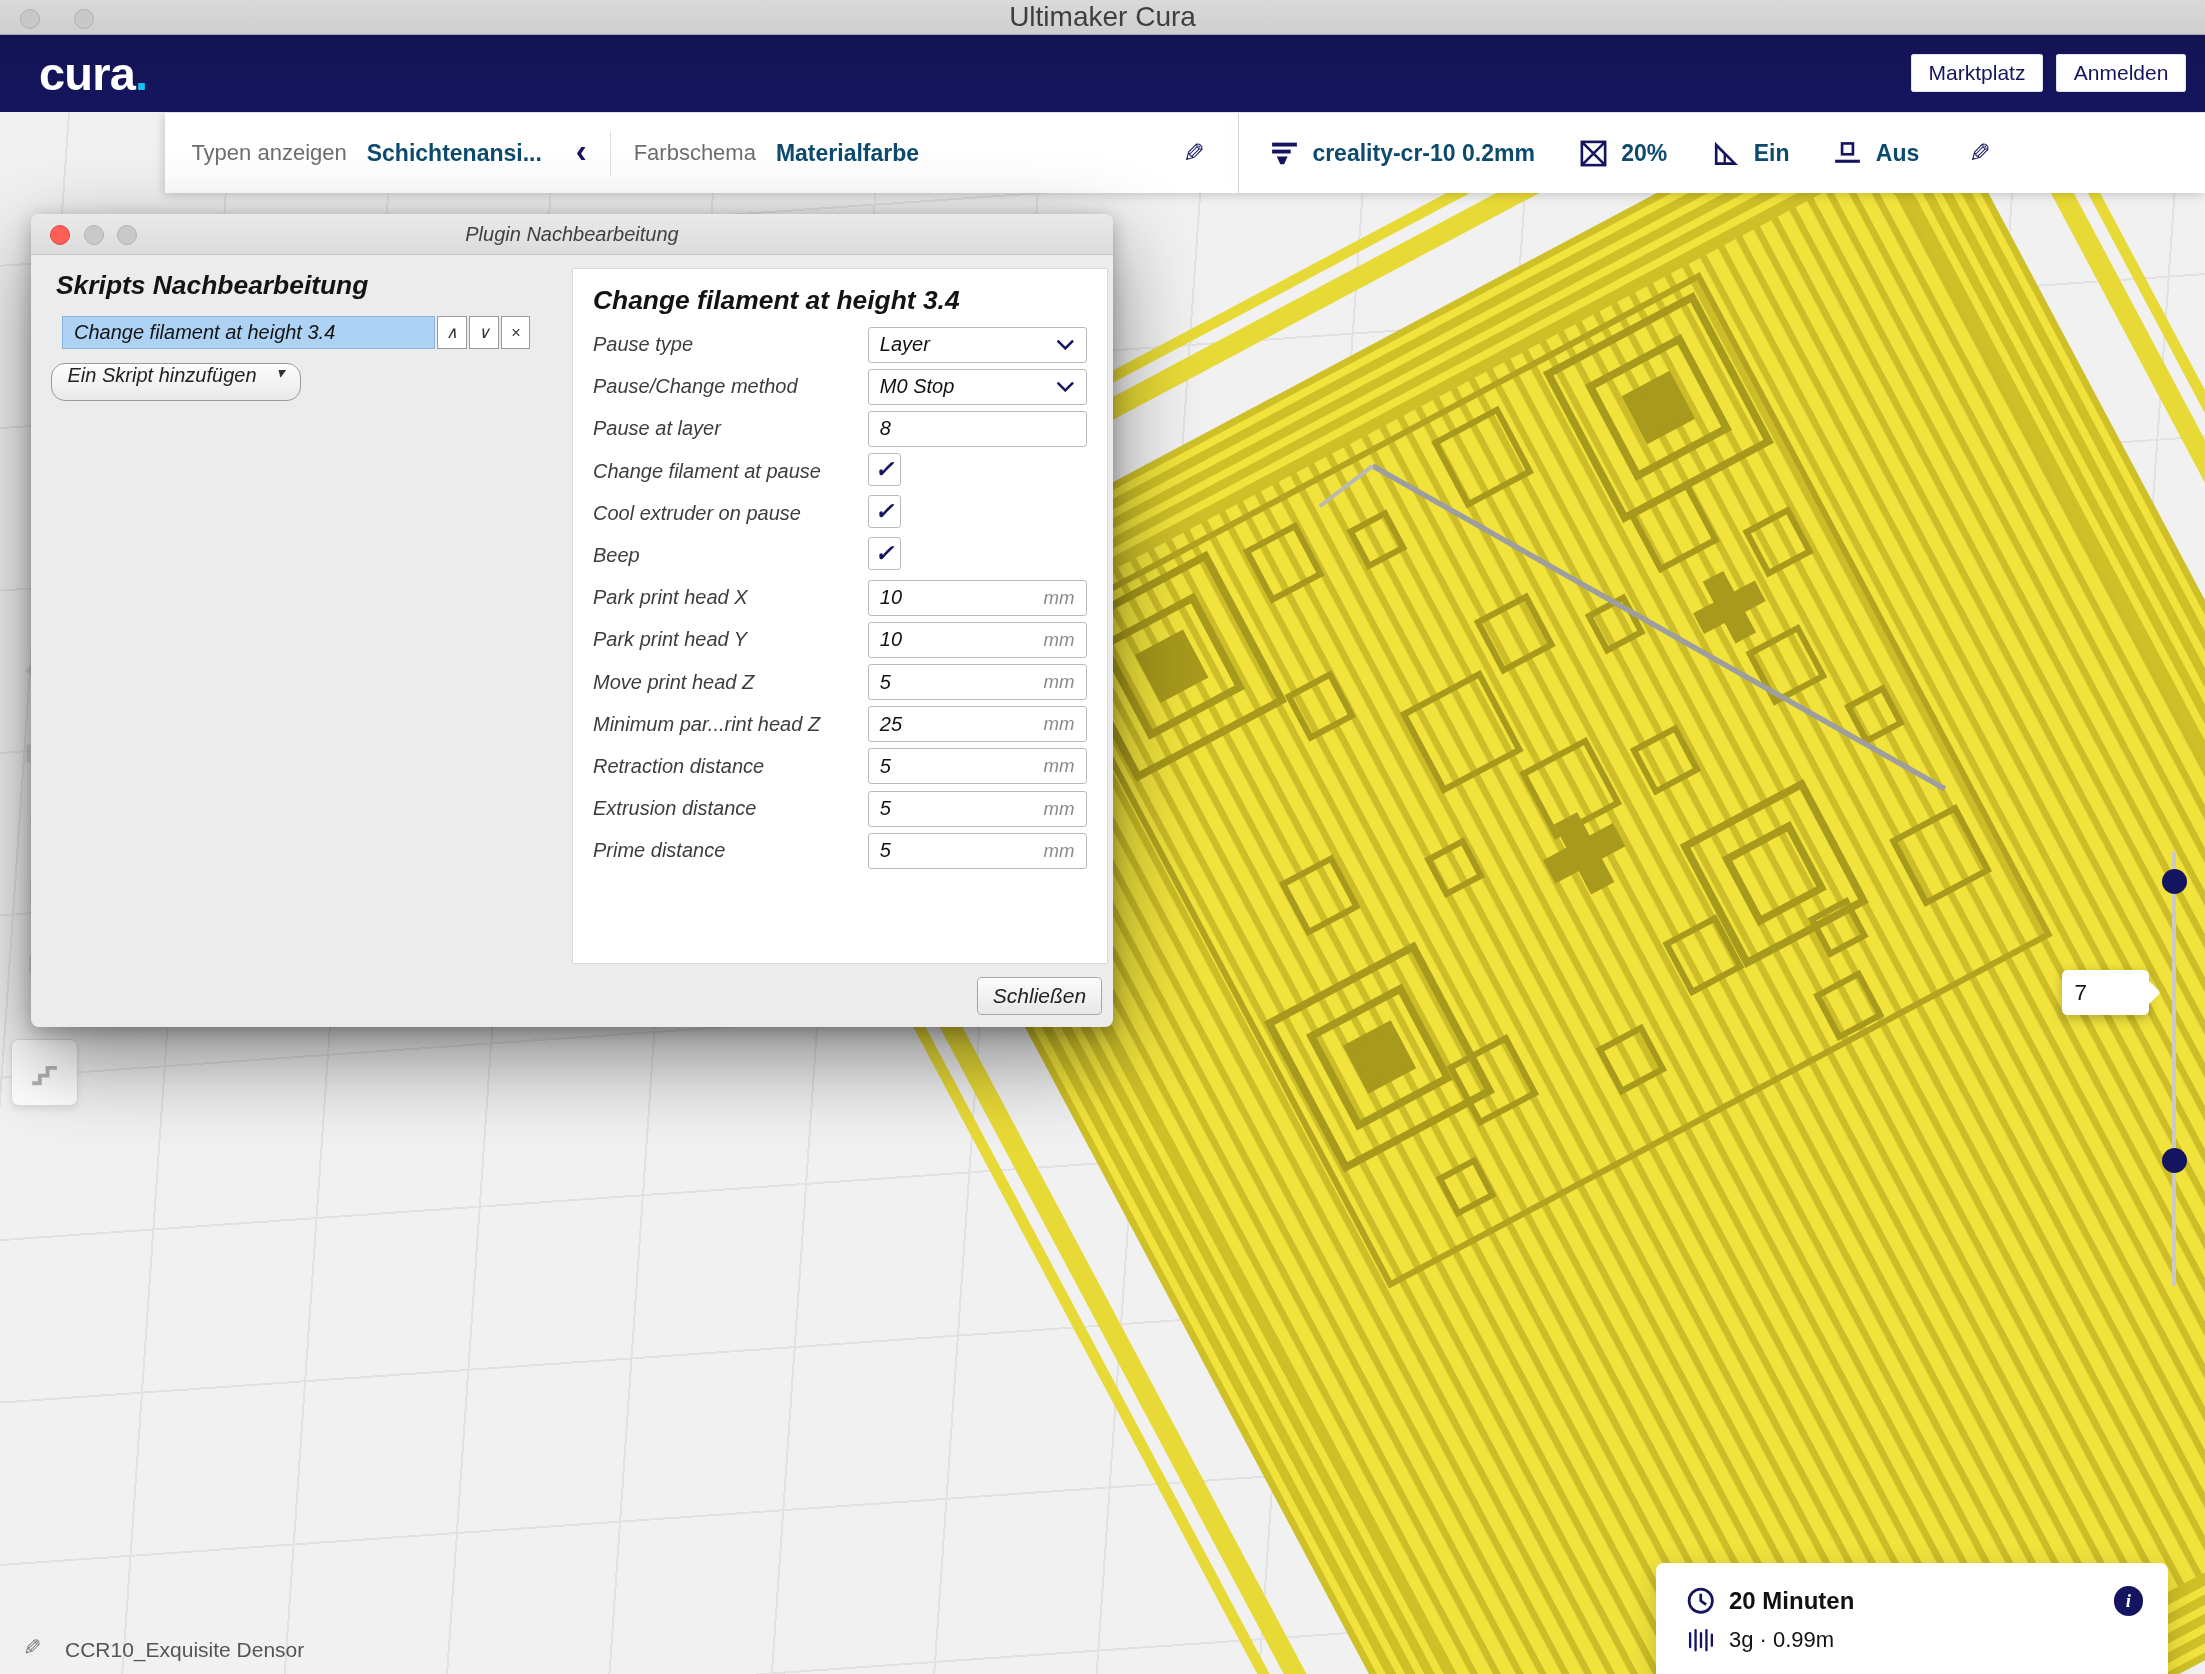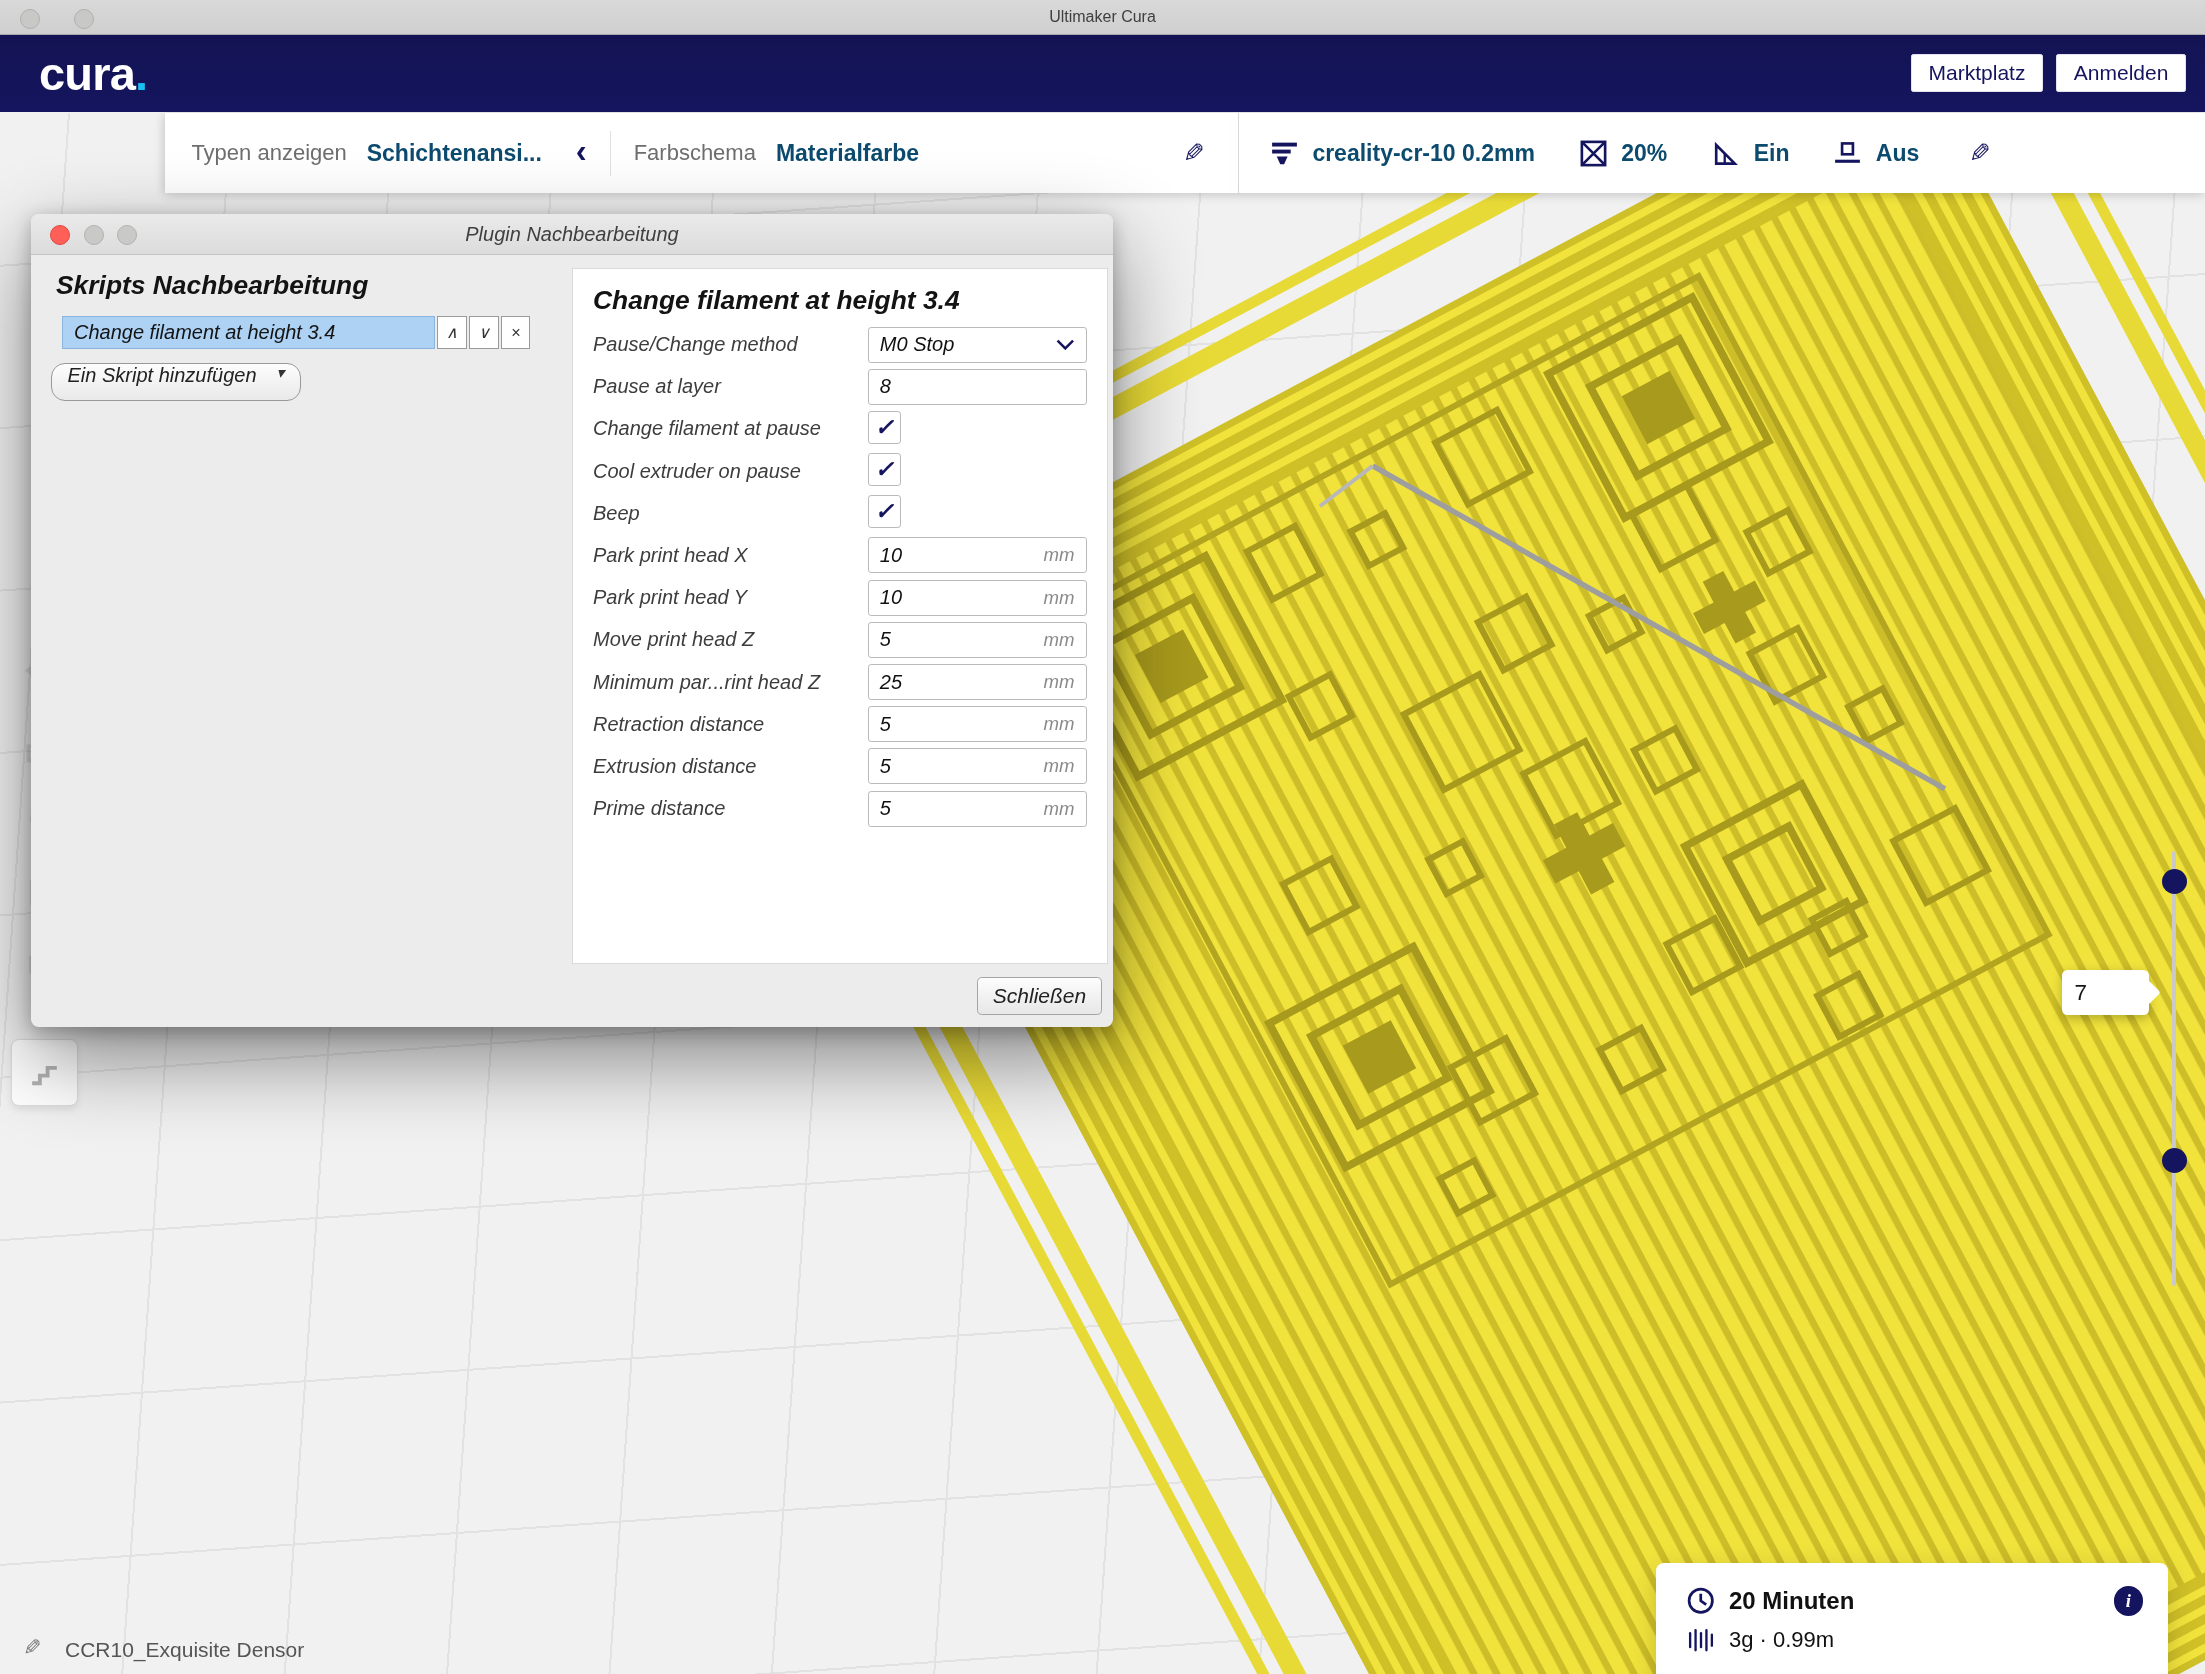--- a/index.html
+++ b/index.html
@@ -7,21 +7,21 @@
     width:2205px;height:1674px;position:relative;overflow:hidden;
     font-family:"Liberation Sans",sans-serif;background:#f0f0f0;
     -webkit-font-smoothing:antialiased;
   }
   
   .titlebar{
     position:absolute;left:0;top:0;width:2205px;height:34px;
     background:linear-gradient(#d9d9d9,#cfcfcf);border-bottom:0.8px solid #a9a9a9;
     display:flex;align-items:center;justify-content:center;z-index:30;
   }
-  .titlebar .wtitle{font-size:16px;color:#3f3f3f;font-weight:500;}
+  .titlebar .wtitle{font-size:28px;color:#3f3f3f;font-weight:500;}
   .tl-dots{position:absolute;left:20px;top:8.5px;display:flex;gap:34px;}
   .tl-dot{width:18px;height:18px;border-radius:50%;background:#c8c8c6;border:0.8px solid #b0b0ae;}
   
   .header{
     position:absolute;left:0;top:34px;width:2205px;height:78px;background:#15155f;
     background:linear-gradient(#131353,#15155f);z-index:25;
   }
   .logo{position:absolute;left:39px;top:50%;transform:translateY(-50%);font-size:47px;font-weight:700;color:#ffffff;letter-spacing:-0.8px;}
   .logo .dot{color:#19c1f2;}
   .tabs{position:absolute;left:50%;top:0;height:78px;transform:translateX(-50%);display:flex;align-items:center;gap:51px;}
@@ -319,20 +319,31 @@
 
   <div class="addbtn">
     <span>Ein Skript hinzufügen</span>
     <span class="dn">▾</span>
   </div>
 
   <div class="settings-card">
     <div class="settings-h">Change filament at height 3.4</div>
     <div class="fields">
         <div class="frow">
+          <div class="flabel">Pause type</div>
+          <div class="fctl">
+            <div class="fselect">
+              <span>Layer</span>
+              <svg class="chev" viewBox="0 0 18 11">
+                <path d="M1.5 1.5L9 9l7.5-7.5" fill="none" stroke="#15155f" stroke-width="2.4"></path>
+              </svg>
+            </div>
+          </div>
+        </div>
+        <div class="frow">
           <div class="flabel">Pause/Change method</div>
           <div class="fctl">
             <div class="fselect">
               <span>M0 Stop</span>
               <svg class="chev" viewBox="0 0 18 11">
                 <path d="M1.5 1.5L9 9l7.5-7.5" fill="none" stroke="#15155f" stroke-width="2.4"></path>
               </svg>
             </div>
           </div>
         </div>

